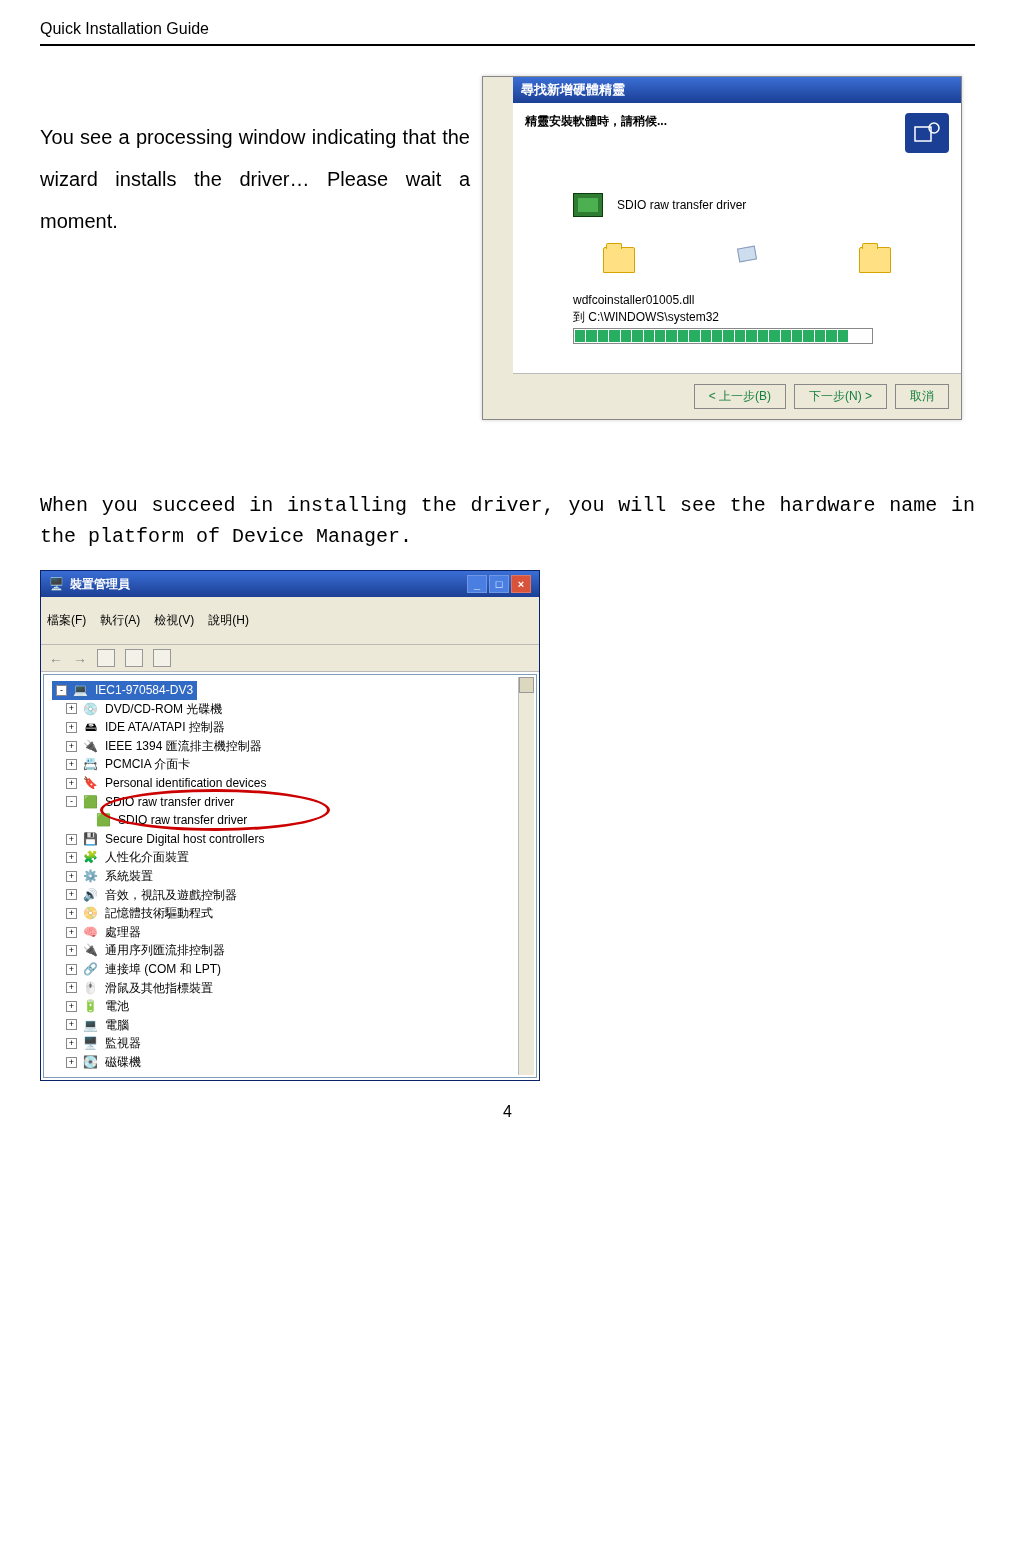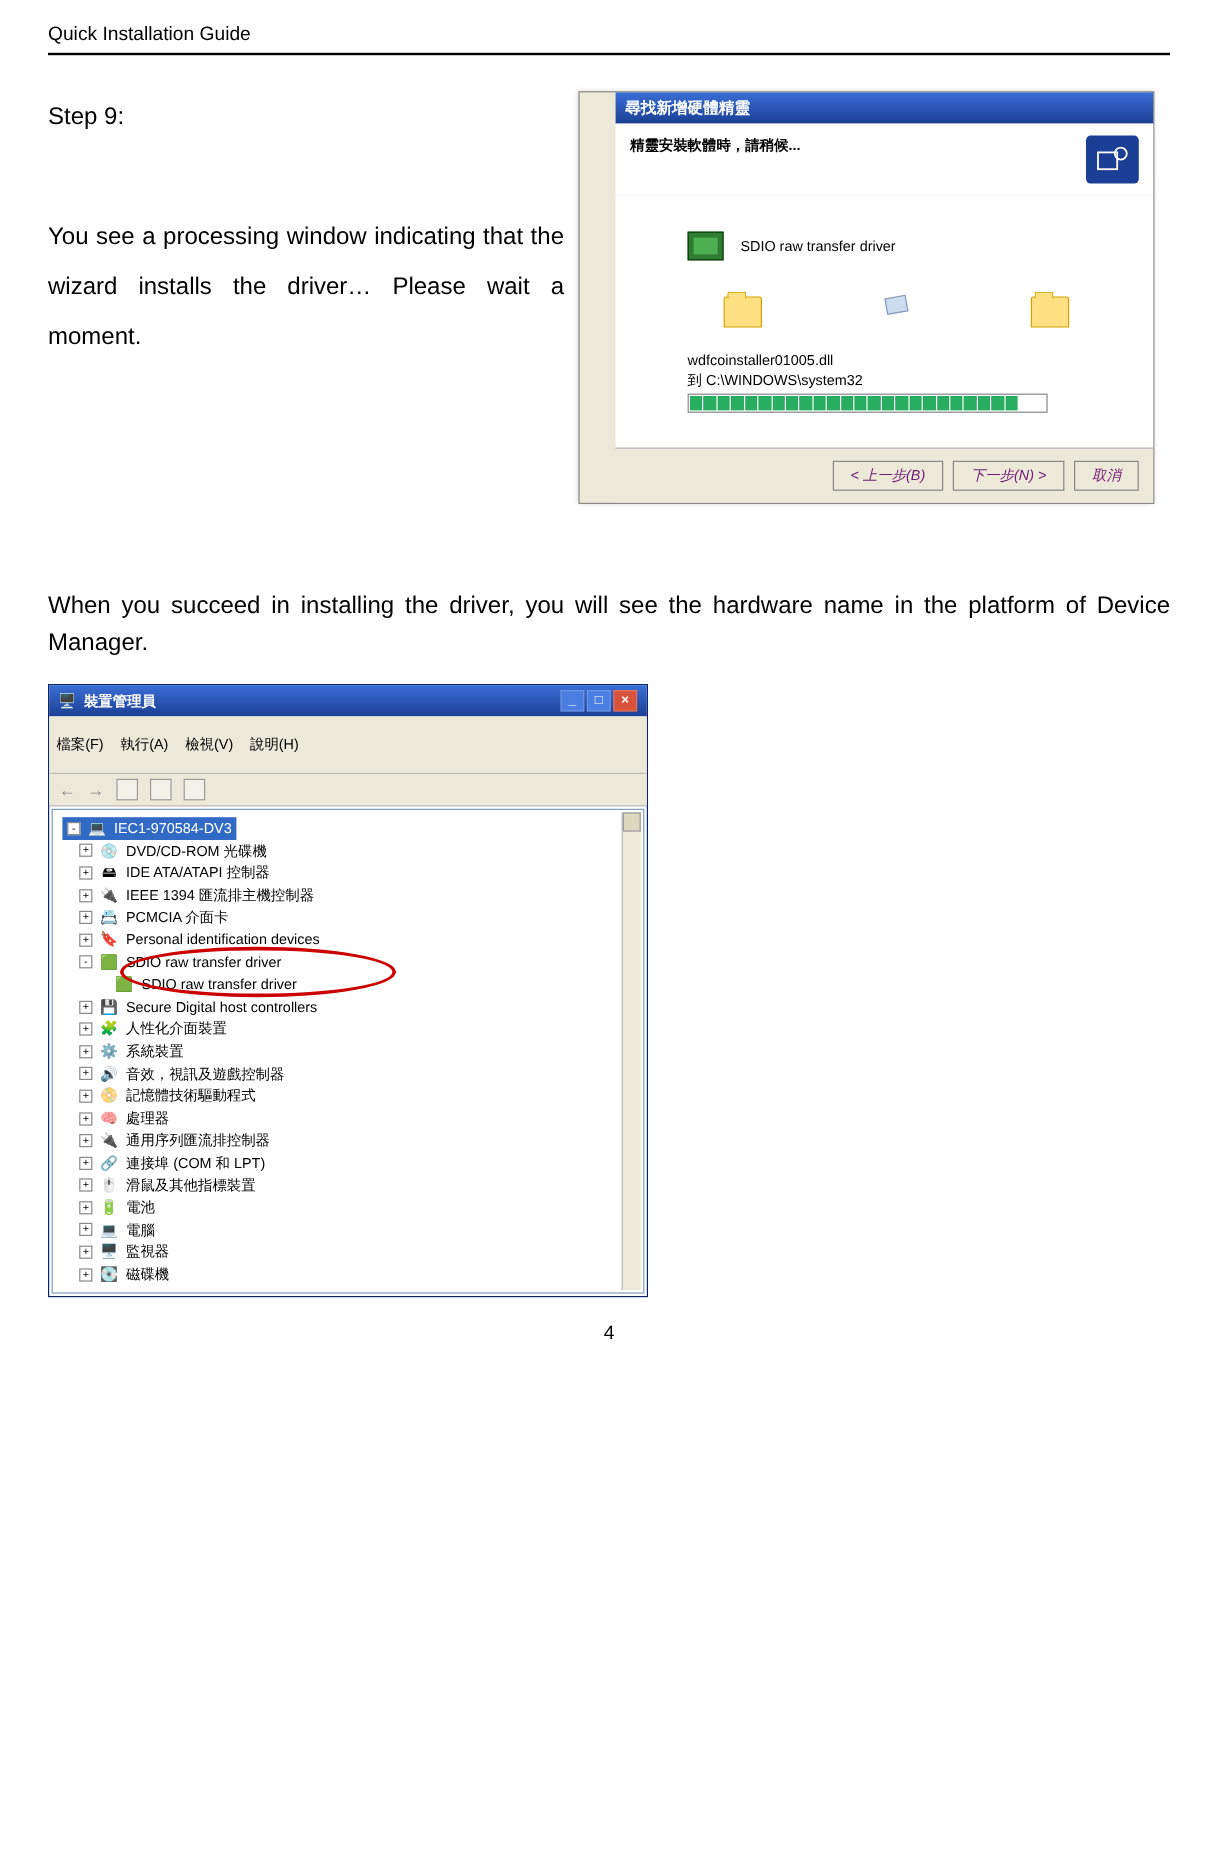--- a/index.html
+++ b/index.html
@@ -43,20 +43,21 @@
     text-align: justify;
     margin-top: 50px;
   }
   .step12-block { margin-top: 70px; }
   .step12-text {
     font-size: 20px;
     line-height: 1.55;
     text-align: justify;
     margin-top: 10px;
     margin-bottom: 18px;
+    font-family: Liberation Mono, monospace;
   }
 
   
   .wiz {
     width: 480px;
     border: 1px solid #888;
     font-family: "Microsoft YaHei", Tahoma, sans-serif;
     font-size: 12px;
     background: #ece9d8;
     box-shadow: 0 0 4px rgba(0,0,0,.2);
@@ -106,21 +107,21 @@
     height:16px; border:1px solid #888; background:#fff; width:300px;
     display:flex; gap:1px; padding:1px;
   }
   .wiz-progress-bar .seg { flex:1; background:#27ae60; }
   .wiz-progress-bar .seg.off { background:#fff; }
   .wiz-footer {
     background:#ece9d8; border-top:1px solid #bbb;
     padding:10px 12px; display:flex; justify-content:flex-end; gap:8px;
   }
   .wiz-btn {
-    border:1px solid #888; background:#ece9d8; padding:3px 14px; font-size:12px; color:#701a75;font-style:italic;
+    border:1px solid #888; background:#ece9d8; padding:3px 14px; font-size:12px; color:#15803d;
   }
 
   
   .devmgr {
     width: 500px;
     border:1px solid #0a246a;
     font-family: "Microsoft YaHei", Tahoma, sans-serif;
     font-size:12px;
     background:#fff;
   }
@@ -179,21 +180,20 @@
   .page-num { text-align:center; font-size:16px; margin-top:22px; }
   b { font-weight:bold; }
 </style>
 </head>
 <body>
 
 <div class="header-title">Quick Installation Guide</div>
 
 <div class="row1">
   <div class="textcol">
-    <div class="step-label">Step 9:</div>
     <div class="spacer-v"></div>
     <div>You see a processing window indicating that the wizard installs the driver… Please wait a moment.</div>
   </div>
 
   <div class="wiz">
     <div class="wiz-titlebar">尋找新增硬體精靈</div>
     <div class="wiz-sub">
       <span>精靈安裝軟體時，請稍候...</span>
       <div class="wiz-icon">
         <svg width="26" height="22" viewBox="0 0 26 22">

